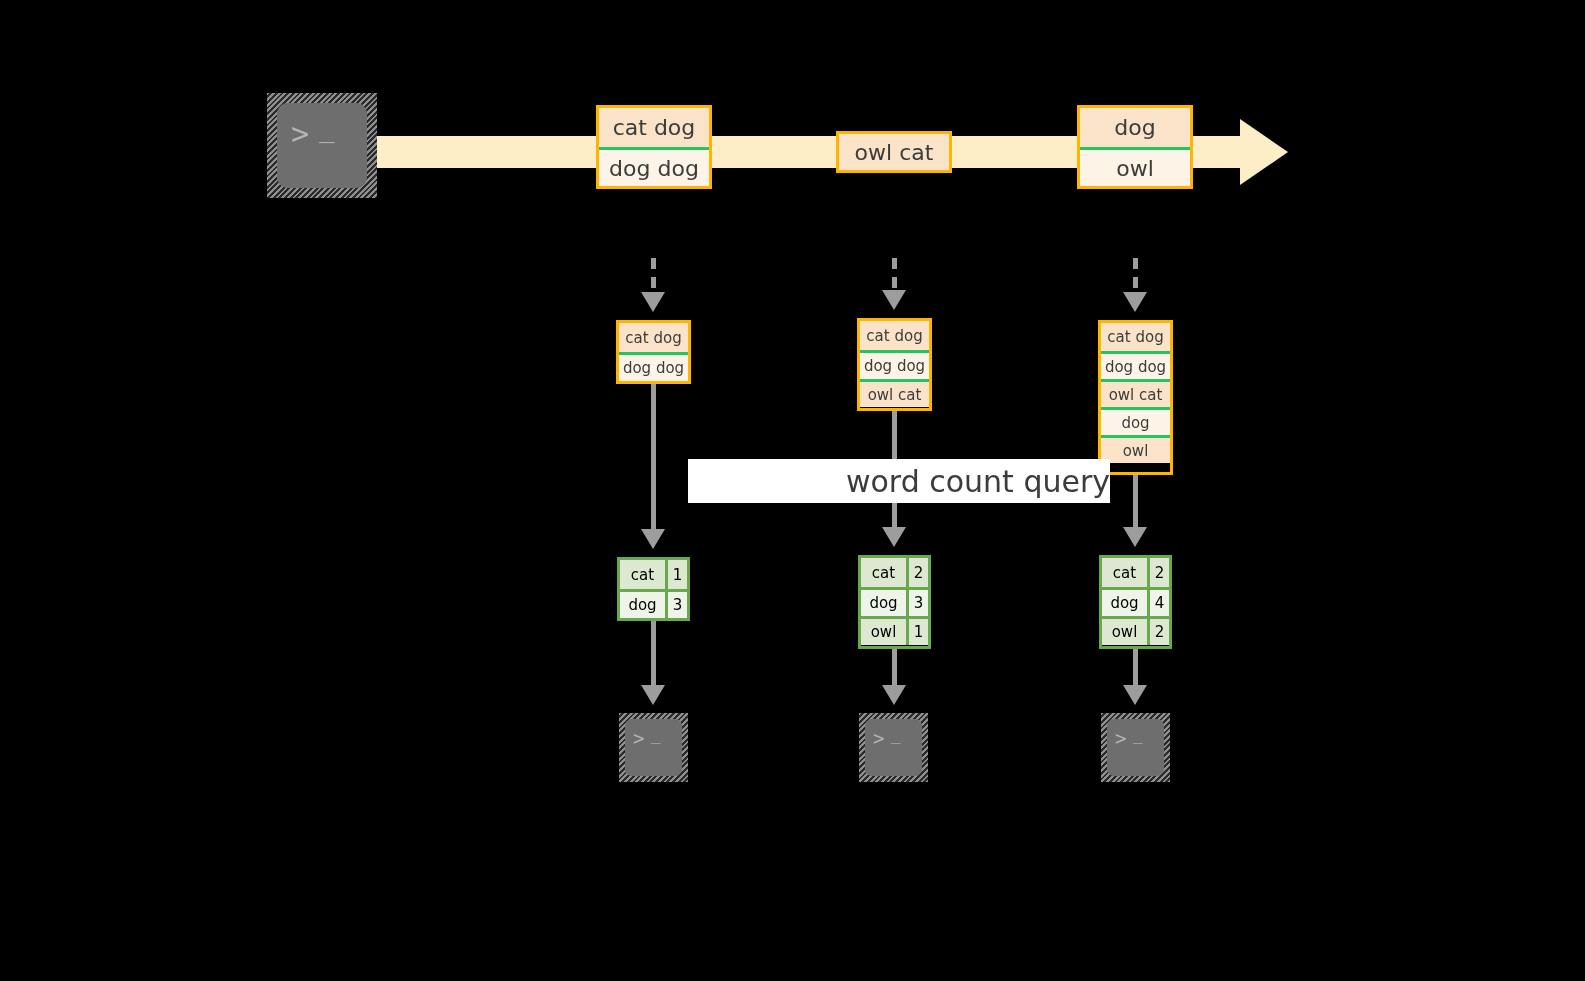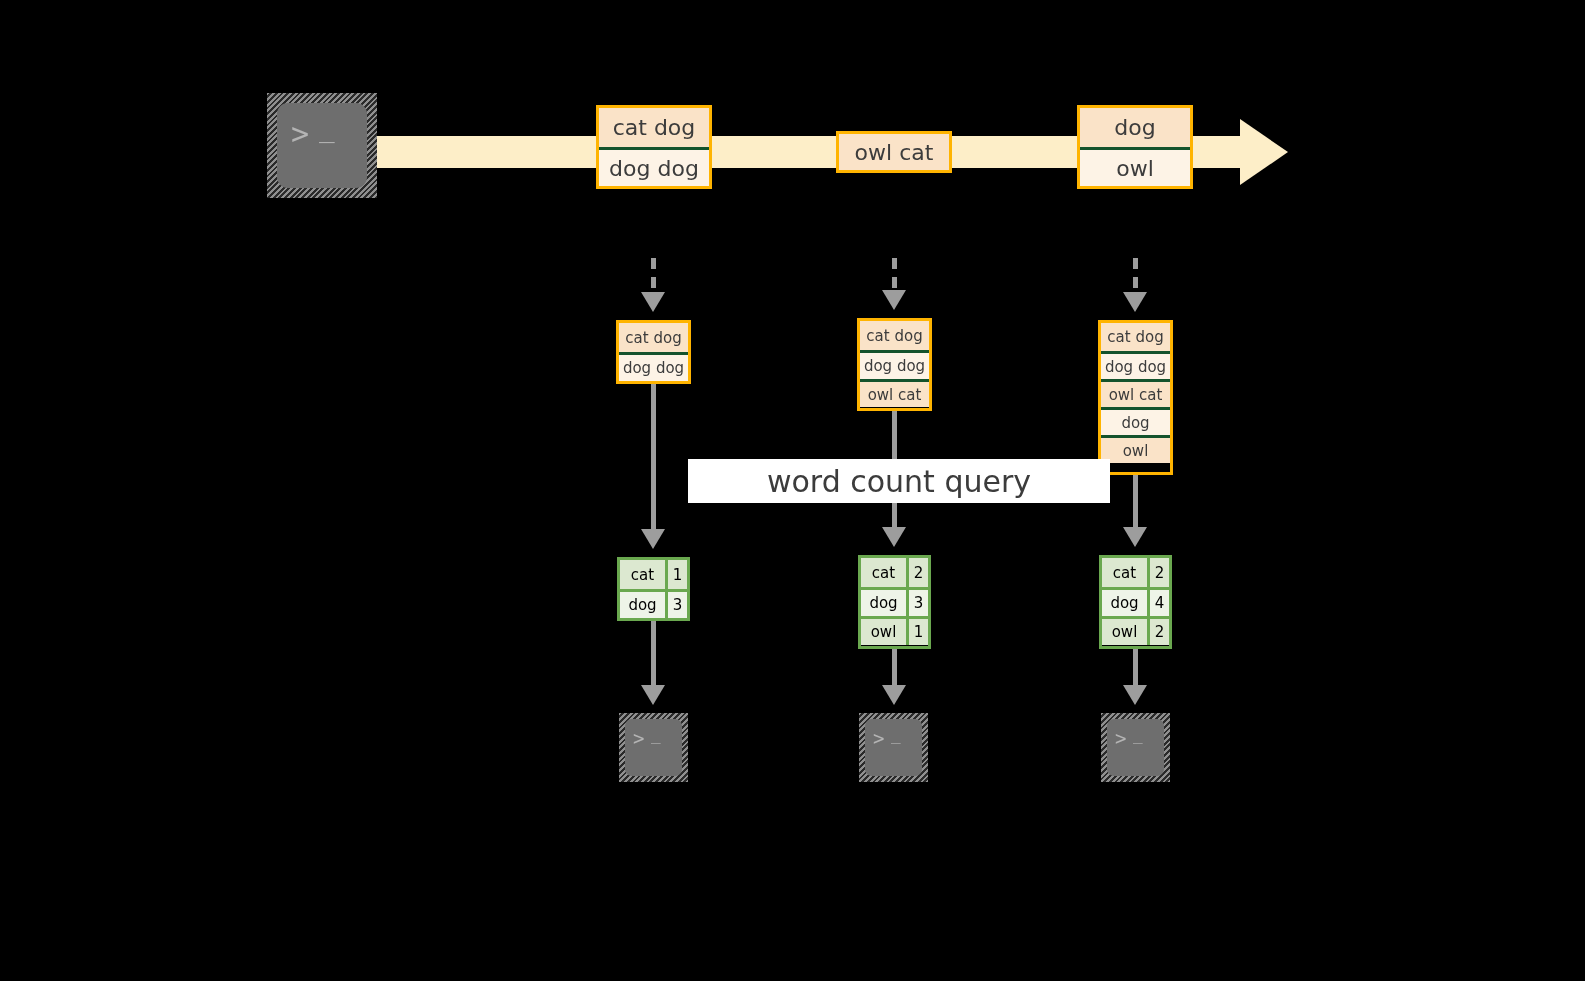--- a/index.html
+++ b/index.html
@@ -24,21 +24,21 @@
 
   .term.small{padding:6px;}
   .term.small .screen{border-radius:7px;}
 
   
   .rec{position:absolute;box-sizing:border-box;border:3px solid #ffb400;
     display:flex;flex-direction:column;}
   .rec .row{box-sizing:border-box;display:flex;align-items:center;
     justify-content:center;color:#3c3c3c;background:#fae3c8;}
   .rec .row.alt{background:#fdf3e6;}
-  .rec .row + .row{border-top:3px solid #14532d;}
+  .rec .row + .row{border-top:3px solid #22c55e;}
 
   
   .tbl{position:absolute;box-sizing:border-box;border:3px solid #6aa84f;
     display:flex;flex-direction:column;}
   .tbl .trow{display:flex;box-sizing:border-box;}
   .tbl .trow + .trow{border-top:3px solid #6aa84f;}
   .tbl .tc{box-sizing:border-box;display:flex;align-items:center;
     justify-content:center;color:#000000;background:#dce8d0;}
   .tbl .trow.alt .tc{background:#eef4e8;}
   .tbl .tc.num{border-left:3px solid #6aa84f;}
@@ -185,17 +185,17 @@
   <div class="vline" style="left:1133px;top:649px;height:38px;"></div>
   <div class="vhead" style="left:1123px;top:685px;"></div>
 
   <div class="term small" style="left:1101px;top:713px;width:69px;height:69px;">
     <div class="screen">
       <span class="chev" style="left:8px;top:10px;font-size:19px;">&gt;</span>
       <span class="chev" style="left:26px;top:8px;font-size:16px;">_</span>
     </div>
   </div>
 
-  <div class="banner" style="left:688px;top:459px;width:422px;height:44px;">
+  <div class="banner" style="left:688px;top:459px;width:422px;height:44px;justify-content:flex-end;">
     <span style="font-size:30px;">word count query</span>
   </div>
 
 </div>
 
 </body></html>

